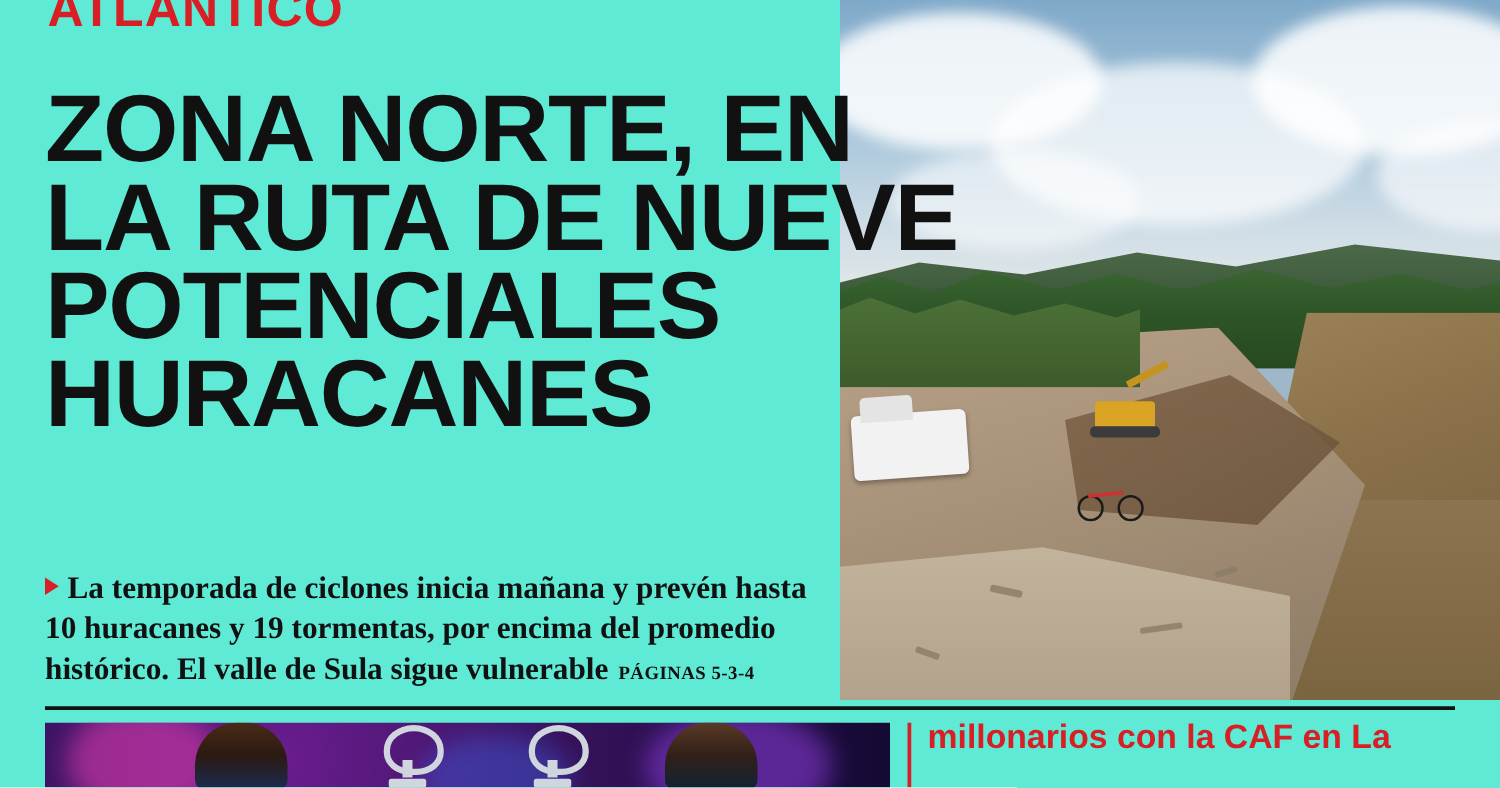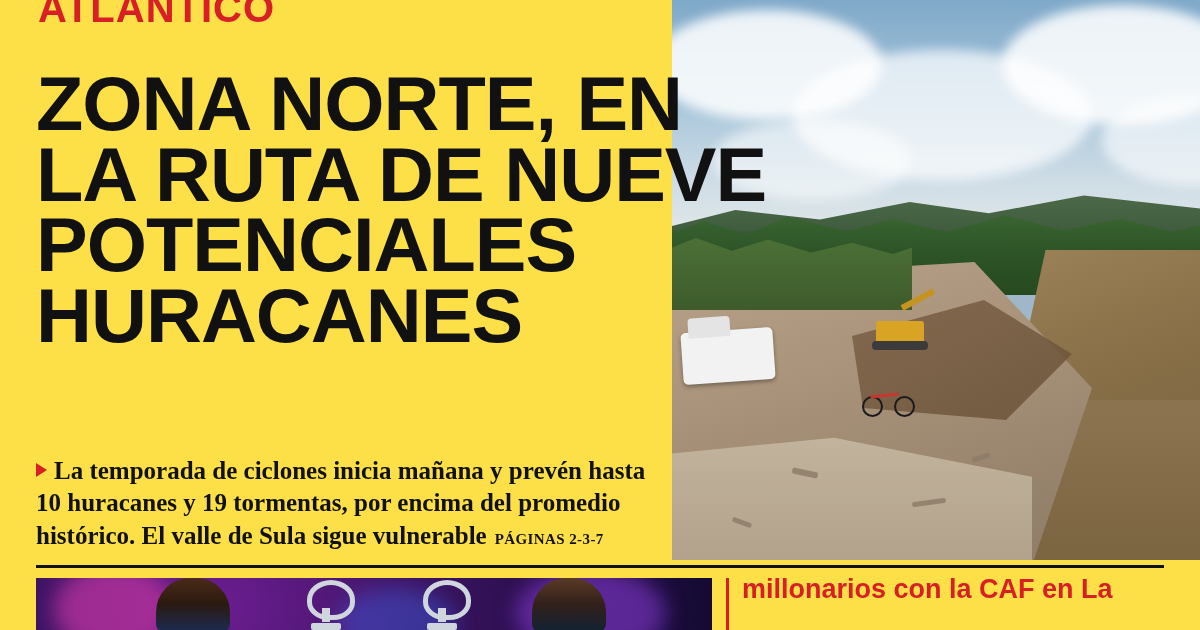--- a/index.html
+++ b/index.html
@@ -11,21 +11,21 @@
     width: 1200px;
     height: 630px;
     overflow: hidden;
     font-family: "Liberation Serif", serif;
     position: relative;
   }
 
   .page {
     position: absolute;
     inset: 0;
-    background: #fde047;
+    background: #5eead4;
     text-decoration: underline;
   }
 
   
   .photo {
     position: absolute;
     left: 672px;
     top: 0;
     width: 528px;
     height: 560px;
@@ -331,21 +331,21 @@
   <div class="kicker">ATLÁNTICO</div>
 
   <h1 class="headline">
     <span class="ln">ZONA NORTE, EN</span>
     <span class="ln">LA RUTA DE NUEVE</span>
     <span class="ln">POTENCIALES</span>
     <span class="ln">HURACANES</span>
   </h1>
 
   <div class="deck-wrap">
-    <p class="deck"><span class="bullet"></span><span>La temporada de ciclones inicia mañana y prevén hasta 10 huracanes y 19 tormentas, por encima del promedio histórico. El valle de Sula sigue vulnerable</span><span class="pages">PÁGINAS 2-3-7</span></p>
+    <p class="deck"><span class="bullet"></span><span>La temporada de ciclones inicia mañana y prevén hasta 10 huracanes y 19 tormentas, por encima del promedio histórico. El valle de Sula sigue vulnerable</span><span class="pages">PÁGINAS 5-3-4</span></p>
   </div>
 
   <div class="rule"></div>
 
   <div class="strip">
     <div class="strip-photo">
       <div class="glow g1"></div>
       <div class="glow g2"></div>
       <div class="glow g3"></div>
       <div class="player p1"></div>

